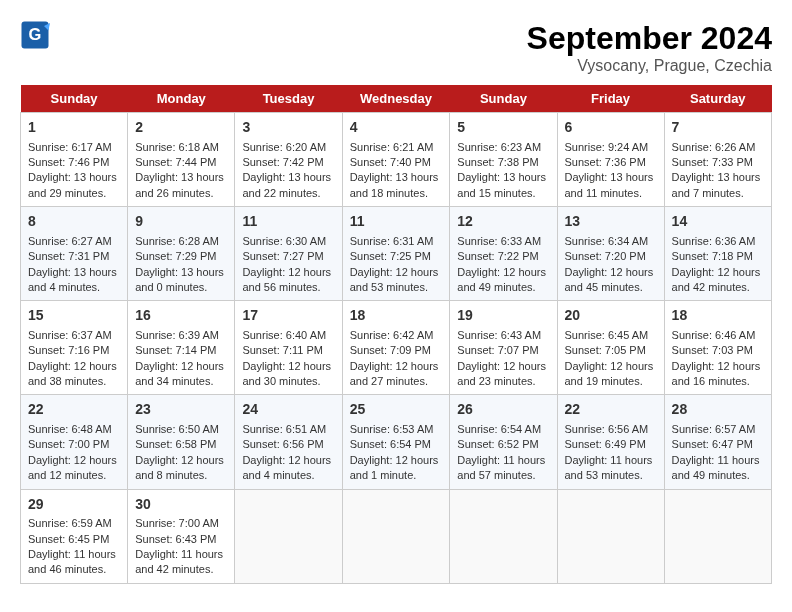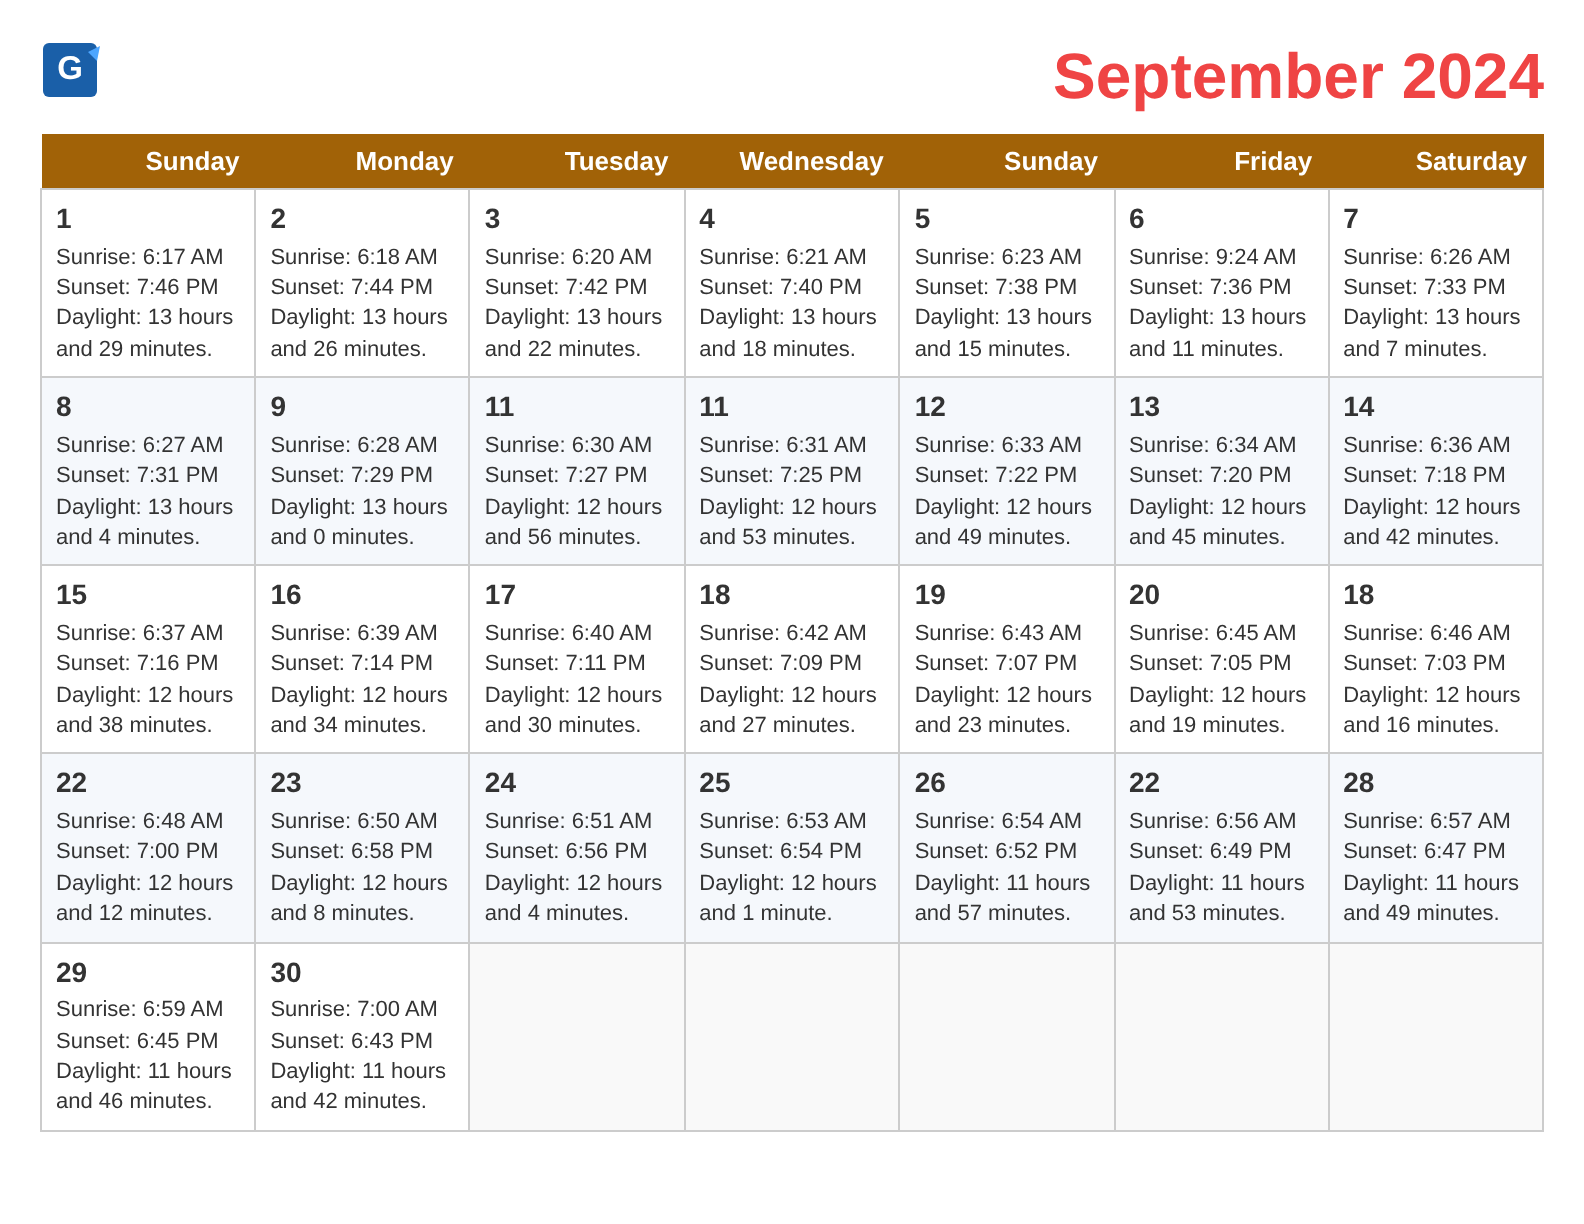--- a/index.html
+++ b/index.html
@@ -33,35 +33,35 @@
     .logo-icon {
       width: 30px;
       height: 30px;
     }
     .title-block {
       text-align: right;
     }
     .month-title {
       font-size: 32px;
       font-weight: bold;
-      color: #ef4444;
+      color: #000000;
     }
     .location {
       font-size: 16px;
       color: #555;
     }
     table {
       width: 100%;
       border-collapse: collapse;
       font-size: 11px;
     }
     th {
-      background: #a16207;
+      background: #b91c1c;
       color: #fff;
-      text-align: right;
+      text-align: center;
       padding: 6px 8px;
       font-size: 13px;
       font-weight: bold;
     }
     td {
       border: 1px solid #ccc;
       vertical-align: top;
       padding: 5px 7px;
       width: 108px;
       min-height: 80px;
@@ -90,20 +90,21 @@
 <div class="header">
   <div class="logo">
     <svg class="logo-icon" viewBox="0 0 40 40">
       <rect x="2" y="2" width="36" height="36" rx="4" fill="#1a5fa8"></rect>
       <text x="20" y="26" text-anchor="middle" fill="white" font-size="22" font-weight="bold" font-family="Arial">G</text>
       <polygon points="32,8 40,4 38,14" fill="#4da6ff"></polygon>
     </svg>
   </div>
   <div class="title-block">
     <div class="month-title">September 2024</div>
+    <div class="location">Vysocany, Prague, Czechia</div>
   </div>
 </div>
 
 <table>
   <thead>
     <tr id="header-row">
         <th>Sunday</th>
         <th>Monday</th>
         <th>Tuesday</th>
         <th>Wednesday</th>

